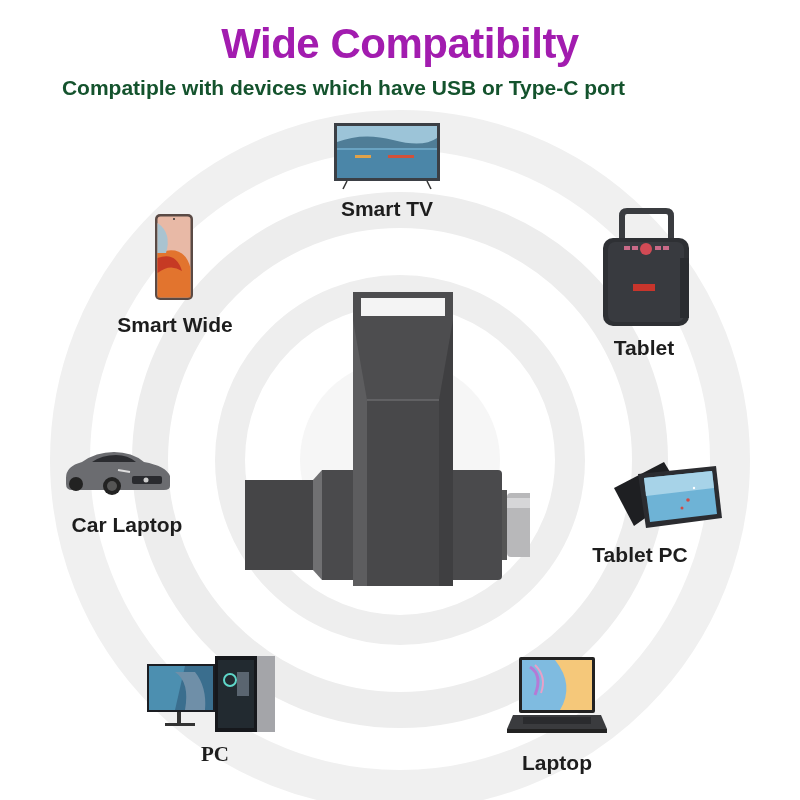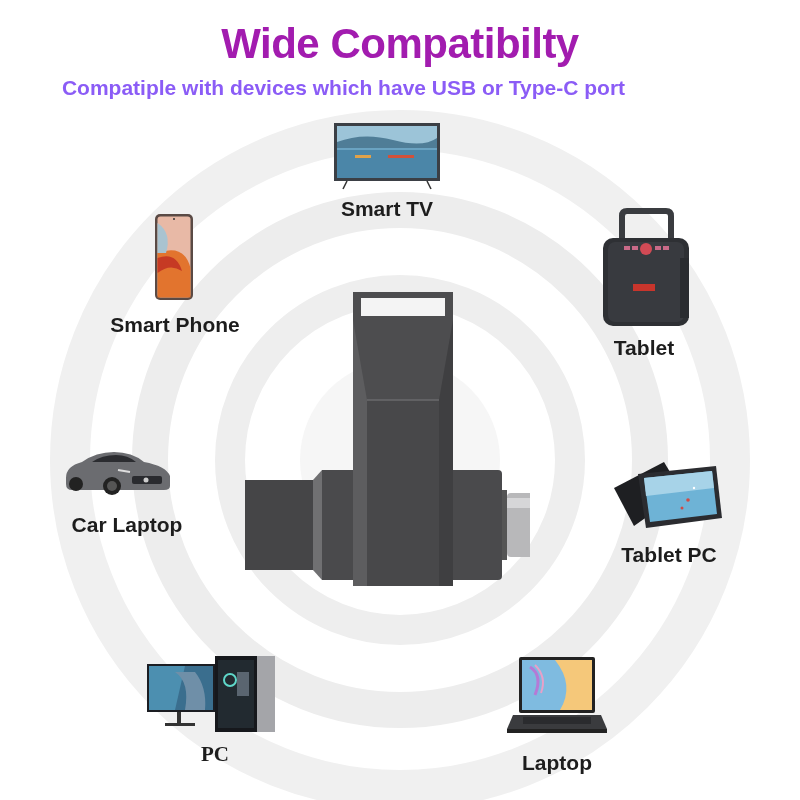--- a/index.html
+++ b/index.html
@@ -1,18 +1,18 @@
 <!DOCTYPE html>
 <html><head>
 <meta charset="utf-8">
 <style>
   html,body{margin:0;padding:0;}
   body{width:800px;height:800px;background:#fff;position:relative;overflow:hidden;font-family:"Liberation Sans","DejaVu Sans",sans-serif;color:#1f1f1f;}
   .title{position:absolute;left:0;top:20px;width:800px;text-align:center;font-size:42px;font-weight:bold;color:#a21caf;letter-spacing:-0.5px;}
-  .subtitle{position:absolute;left:0;top:76px;width:687px;text-align:center;font-size:21px;font-weight:bold;color:#8b5cf6;}
+  .subtitle{position:absolute;left:0;top:76px;width:687px;text-align:center;font-size:21px;font-weight:bold;color:#14532d;}
   .rings{position:absolute;left:0;top:0;width:800px;height:800px;}
   .lbl{position:absolute;font-size:21px;font-weight:bold;color:#1d1d1d;white-space:nowrap;transform:translateX(-50%);}
   .ic{position:absolute;}
 </style>
 </head>
 <body>
 
 <svg class="rings" viewBox="0 0 800 800">
   <defs>
     <radialGradient id="rg" cx="50%" cy="50%" r="50%">
@@ -65,21 +65,21 @@
 
 <div>
   <svg class="ic" style="left:154px;top:213px;" width="40" height="88" viewBox="0 0 40 88">
     <rect x="1" y="1" width="38" height="86" rx="5" fill="#5a4a45"></rect>
     <rect x="3.5" y="3.5" width="33" height="81" rx="3" fill="#e8b9a6"></rect>
     <path d="M3.5 40 Q30 30 36.5 55 L36.5 84.5 L3.5 84.5Z" fill="#e2742e"></path>
     <path d="M3.5 45 Q22 38 28 58 Q16 50 3.5 60Z" fill="#c63a24"></path>
     <path d="M3.5 10 Q18 20 12 40 L3.5 40Z" fill="#a9c3d0"></path>
     <circle cx="20" cy="6" r="1" fill="#333"></circle>
   </svg>
-  <div class="lbl" style="left:175px;top:313px;">Smart Phone</div>
+  <div class="lbl" style="left:175px;top:313px;">Smart Wide</div>
 </div>
 
 <div>
   <svg class="ic" style="left:600px;top:208px;" width="92" height="122" viewBox="0 0 92 122">
     <path d="M22 32 L22 8 Q22 3 27 3 L66 3 Q71 3 71 8 L71 32" fill="none" stroke="#3a3c40" stroke-width="6"></path>
     <rect x="3" y="30" width="86" height="88" rx="10" fill="#2e3034"></rect>
     <rect x="8" y="34" width="76" height="80" rx="7" fill="#383a3f"></rect>
     <circle cx="46" cy="41" r="6" fill="#d24a55"></circle>
     <rect x="24" y="38" width="6" height="4" fill="#c96a88"></rect>
     <rect x="32" y="38" width="6" height="4" fill="#c96a88"></rect>
@@ -108,21 +108,21 @@
 <div>
   <svg class="ic" style="left:612px;top:458px;" width="118" height="76" viewBox="0 0 118 76">
     <polygon points="2,30 52,4 70,34 22,68" fill="#1e1f22"></polygon>
     <polygon points="26,16 104,8 110,60 34,70" fill="#2b2c30"></polygon>
     <polygon points="32,20 100,13 105,56 38,64" fill="#6eb3d6"></polygon>
     <polygon points="32,20 100,13 102,30 34,38" fill="#a7d3e8"></polygon>
     <circle cx="76" cy="42" r="1.8" fill="#d04a45"></circle>
     <circle cx="70" cy="50" r="1.5" fill="#d04a45"></circle>
     <circle cx="82" cy="30" r="1.2" fill="#ffffff"></circle>
   </svg>
-  <div class="lbl" style="left:669px;top:543px;">Tablet PC</div>
+  <div class="lbl" style="left:640px;top:543px;">Tablet PC</div>
 </div>
 
 <div>
   <svg class="ic" style="left:145px;top:652px;" width="136" height="84" viewBox="0 0 136 84">
     <rect x="2" y="12" width="68" height="48" fill="#1b1d22"></rect>
     <rect x="4" y="14" width="64" height="44" fill="#3a6e8e"></rect>
     <path d="M4 14 L40 14 L30 58 L4 58Z" fill="#4c8fb0"></path>
     <path d="M30 20 Q45 30 40 58 L60 58 Q62 35 50 20Z" fill="#6f8fa8"></path>
     <rect x="32" y="60" width="4" height="12" fill="#333"></rect>
     <rect x="20" y="71" width="30" height="3" fill="#333"></rect>

